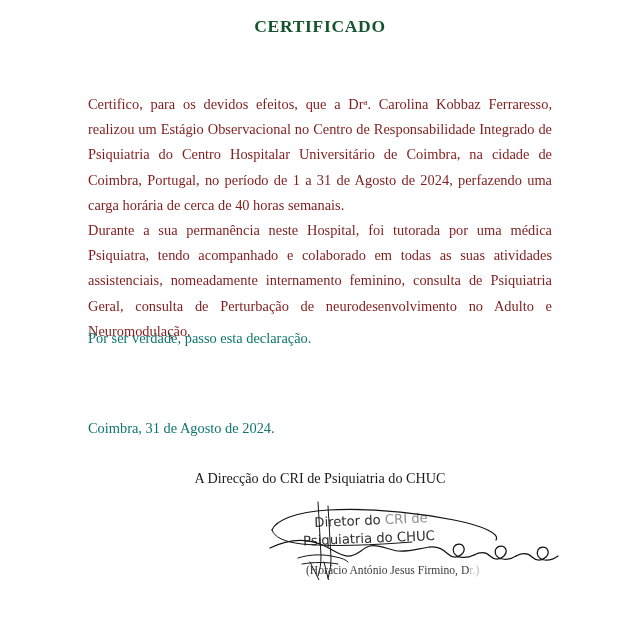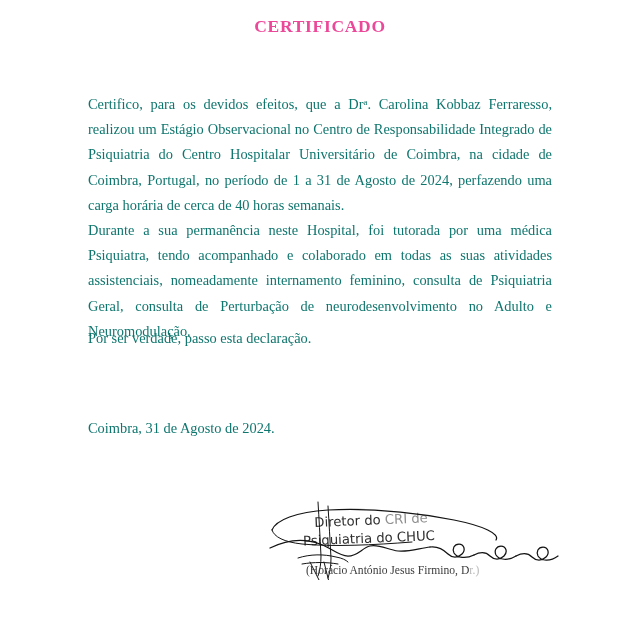--- a/index.html
+++ b/index.html
@@ -21,37 +21,37 @@
   
   .doc-title {
     position: absolute;
     top: 16px;
     left: 0;
     width: 640px;
     text-align: center;
     font-size: 17.5px;
     font-weight: bold;
     letter-spacing: 0.7px;
-    color: #ec4899;
+    color: #14532d;
   }
 
   
   .body-block {
     position: absolute;
     left: 88px;
     top: 92px;
     width: 464px;
   }
   .para {
     margin: 0;
     text-align: justify;
     text-justify: inter-word;
     font-size: 14.4px;
     line-height: 25.2px;
-    color: #0f766e;
+    color: #7f1d1d;
   }
   .para.last-flush > :last-child { }
   sup.ord {
     font-size: 0.62em;
     vertical-align: 0.42em;
     line-height: 0;
   }
 
   .closing-line {
     position: absolute;
@@ -143,20 +143,21 @@
 
     <p class="para"><span>Certifico, para os devidos efeitos, que a Dr</span><sup class="ord">a</sup><span>. Carolina Kobbaz Ferraresso, realizou um Estágio Observacional no Centro de Responsabilidade Integrado de Psiquiatria do Centro Hospitalar Universitário de Coimbra, na cidade de Coimbra, Portugal, no período de 1  a 31 de Agosto de 2024, perfazendo uma carga horária de cerca de 40 horas semanais.</span></p>
 
     <p class="para">Durante a sua permanência neste Hospital, foi tutorada por uma médica Psiquiatra, tendo acompanhado e colaborado em todas as suas atividades assistenciais, nomeadamente internamento feminino, consulta de Psiquiatria Geral, consulta de Perturbação de neurodesenvolvimento no Adulto e Neuromodulação.</p>
   </div>
 
   <div class="closing-line" id="closing-statement">Por ser verdade, passo esta declaração.</div>
 
   <div class="closing-line" id="place-date">Coimbra, 31 de Agosto de 2024.</div>
 
+  <div class="sig-heading">A Direcção do CRI de Psiquiatria do CHUC</div>
 
   <div class="sig-area">
 
     <div class="stamp">
       <span>Diretor do </span><span class="fade">CRI de</span>
       <span class="l2">Psiquiatria do CHUC</span>
     </div>
 
     <svg class="sig-svg" viewBox="0 0 300 80">
 

